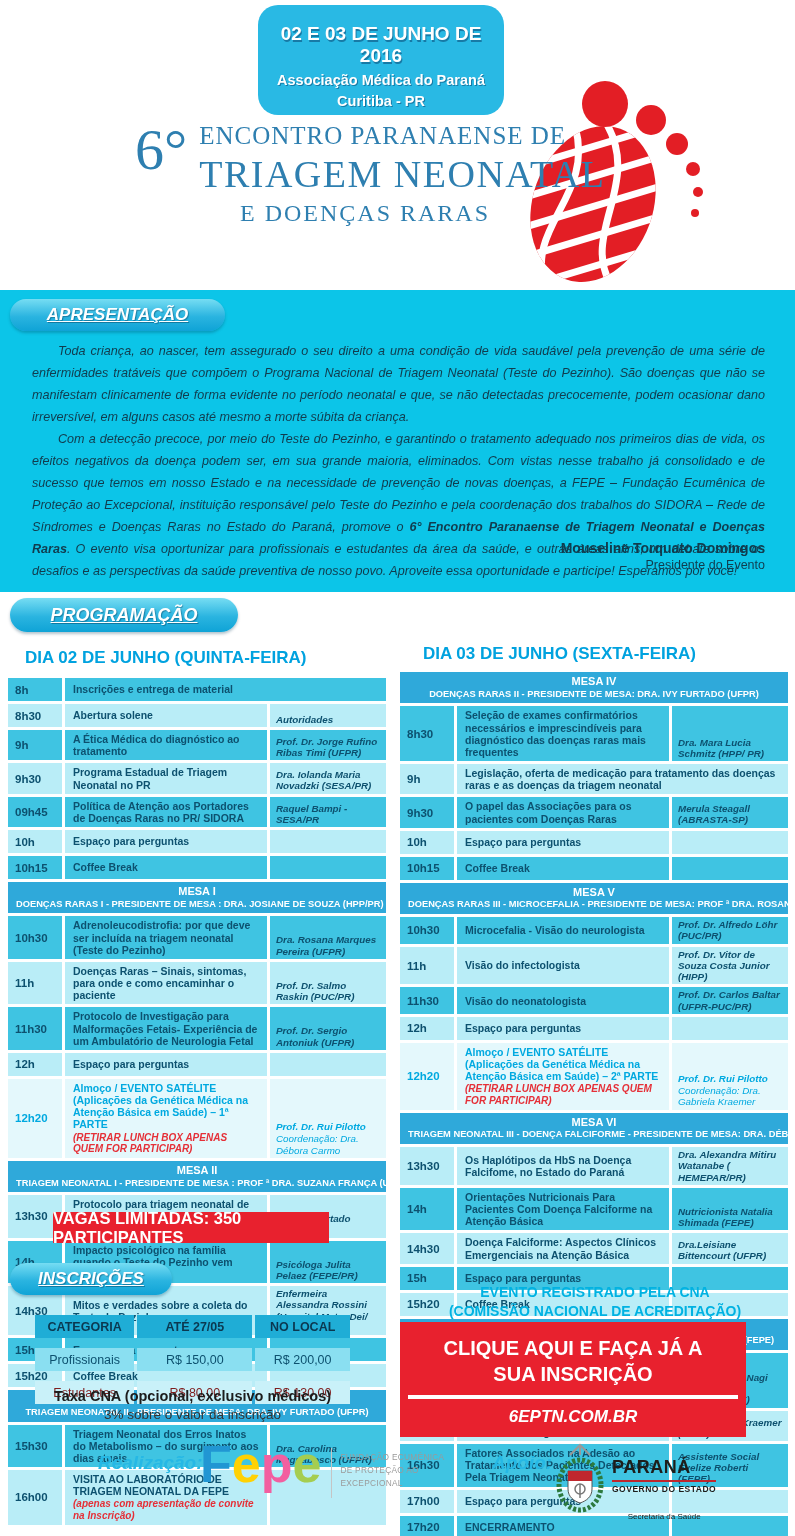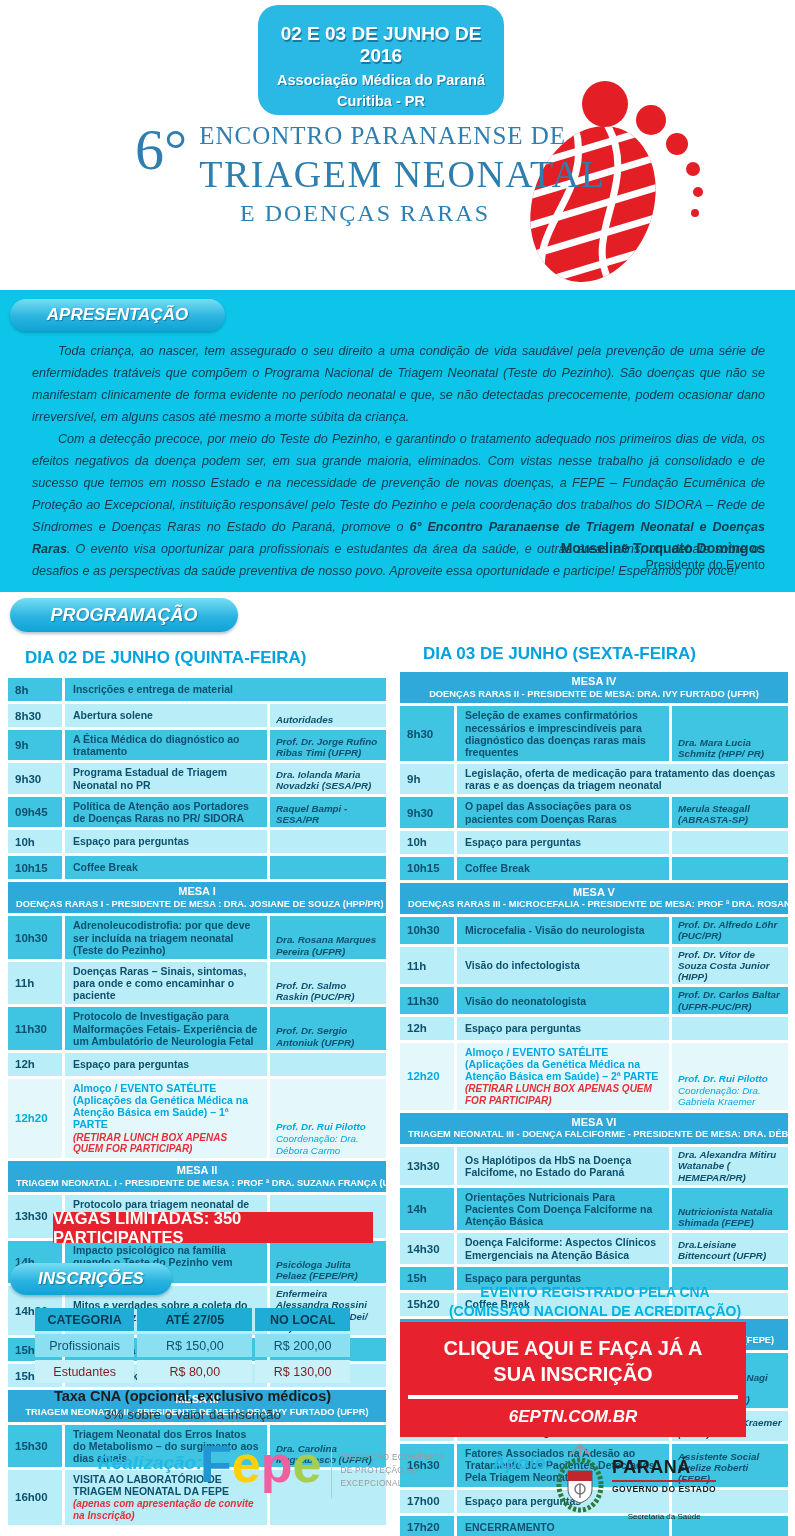--- a/index.html
+++ b/index.html
@@ -21,21 +21,21 @@
   .t-l1{font-size:25px;letter-spacing:1px;white-space:nowrap;}
   .t-l2{font-size:38px;letter-spacing:1.5px;margin-top:2px;white-space:nowrap;}
   .t-l3{font-size:24px;letter-spacing:2px;text-align:center;margin-top:4px;margin-left:60px;}
   .foot-logo{position:absolute;left:505px;top:66px;}
 
   
   .present{position:absolute;left:0;top:290px;width:795px;height:302px;background:#0cc5e8;}
   .pill{background:linear-gradient(180deg,#76ddf3 0%,#2ab4e0 55%,#0fa3d6 100%);
         border-radius:18px;color:#fff;font-weight:bold;font-style:italic;
         display:flex;align-items:center;justify-content:center;
-        box-shadow:0 2px 3px rgba(0,60,90,.3);text-shadow:1px 1px 1px rgba(0,60,90,.45);}
+        box-shadow:0 2px 3px rgba(0,60,90,.3);text-shadow:1px 1px 1px rgba(0,60,90,.45);text-decoration:underline;}
   .pill-apresentacao{position:absolute;left:10px;top:9px;width:215px;height:32px;font-size:17px;}
   .present-text{position:absolute;left:32px;right:30px;top:50px;color:#113c4e;
                 font-size:12.6px;font-style:italic;line-height:22px;text-align:justify;}
   .present-text p{margin:0;text-indent:26px;}
   .signature{position:absolute;right:30px;top:250px;text-align:right;color:#113c4e;}
   .sig-name{font-weight:bold;font-size:14px;}
   .sig-role{font-size:12.5px;margin-top:2px;}
 
   
   .pill-programacao{position:absolute;left:10px;top:598px;width:228px;height:34px;font-size:18px;}
@@ -57,27 +57,27 @@
   .note{font-size:10px;font-weight:bold;font-style:italic;color:#e53038;line-height:1.16;margin-top:1px;}
   .cell-speaker{width:104px;min-width:104px;margin-left:3px;padding:2px 6px;
                 display:flex;flex-direction:column;justify-content:flex-end;}
   .sp{font-size:9.8px;font-weight:bold;font-style:italic;color:#0d516f;line-height:1.15;}
   .sp-extra{font-size:9.8px;font-style:italic;color:#0d516f;line-height:1.15;margin-top:1px;}
   .shade-m .cell{background:#3fc4e2;}
   .shade-l .cell{background:#b9edf7;}
   .shade-w .cell{background:#e4f8fc;}
   .special .t,.special .cell-time,.special .sp,.special .sp-extra{color:#00a9e0;}
 
-  .vagas{position:absolute;left:53px;top:1212px;width:320px;height:31px;background:#e8212e;
+  .vagas{position:absolute;left:53px;top:1212px;width:276px;height:31px;background:#e8212e;
          color:#fff;font-weight:bold;font-size:16.5px;display:flex;align-items:center;justify-content:center;}
 
   
   .pill-inscricoes{position:absolute;left:10px;top:1263px;width:162px;height:32px;font-size:17px;}
   .ins-table{position:absolute;left:35px;top:1308px;width:315px;display:flex;flex-direction:column;}
-  .ins-row{display:flex;margin-bottom:3px;}
+  .ins-row{display:flex;margin-bottom:3px;margin-top:7px;}
   .ins-cell{display:flex;align-items:center;justify-content:center;height:23px;}
   .c1{width:107px;} .c2{width:124px;margin-left:3px;} .c3{width:102px;margin-left:3px;}
   .ins-head .ins-cell{background:#1fadd6;font-weight:bold;font-size:12.5px;color:#0b3850;}
   .ins-r1 .ins-cell{background:#8adff1;font-size:12.5px;color:#0d516f;}
   .ins-r2 .ins-cell{background:#c9f1f9;font-size:12.5px;color:#7f1d1d;}
   .taxa{position:absolute;left:20px;top:1388px;width:345px;text-align:center;}
   .taxa1{font-weight:bold;font-size:14.5px;color:#1c1c1c;}
   .taxa2{font-size:13.5px;color:#333;margin-top:3px;}
 
   

